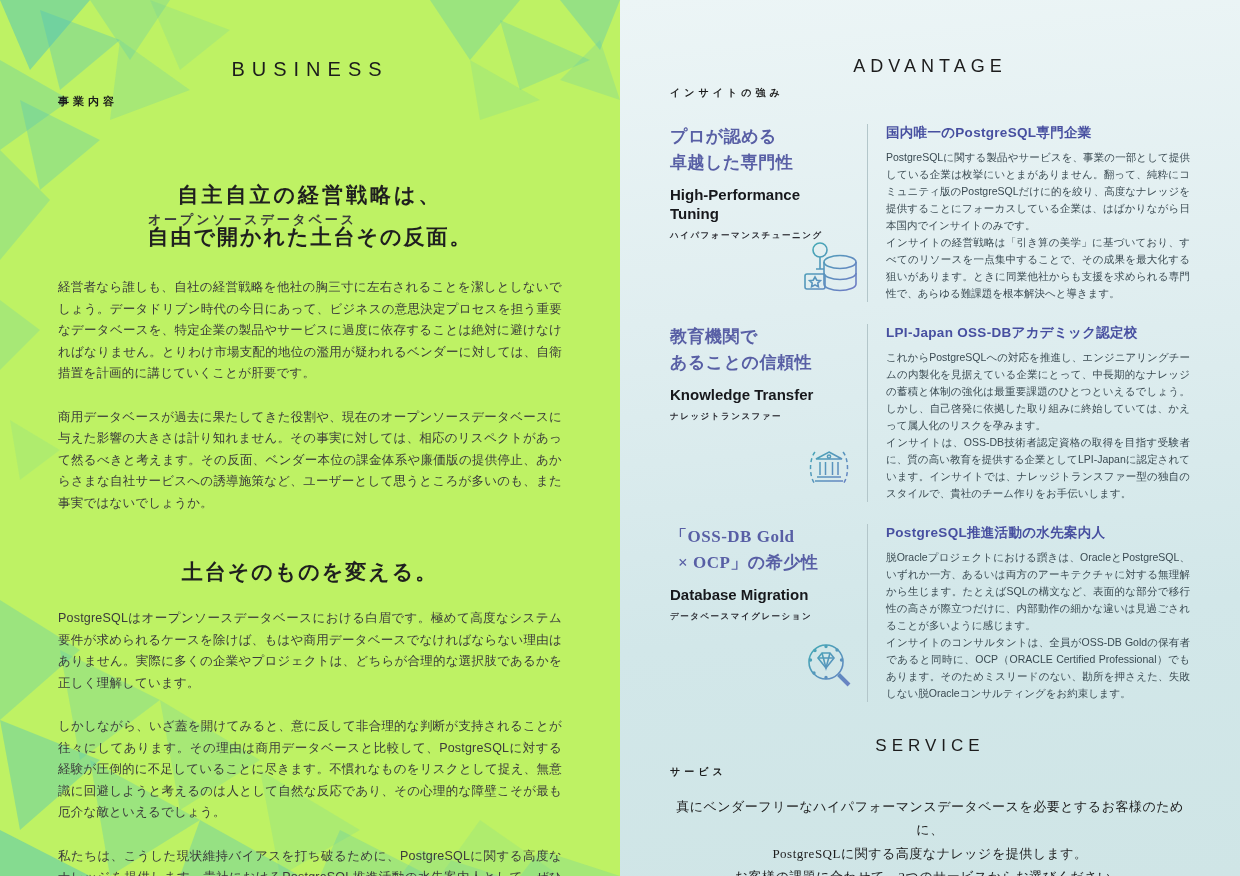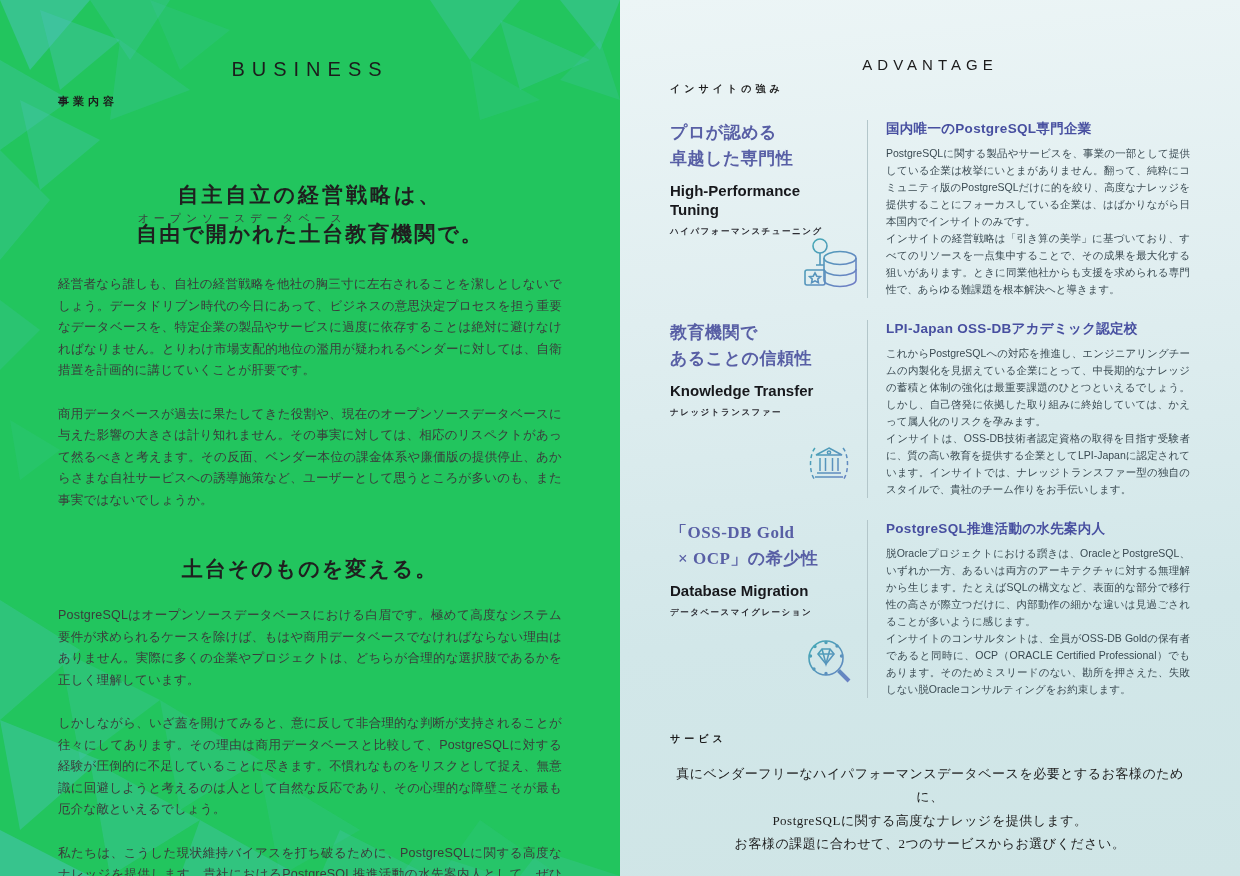--- a/index.html
+++ b/index.html
@@ -1,33 +1,33 @@
 <!DOCTYPE html>
 <html><head>
 <meta charset="utf-8">
 <style>
   * { margin:0; padding:0; box-sizing:border-box; }
   html,body { background:#888; }
   .sheet {
     position:relative; width:1240px; height:876px; overflow:hidden;
-    background:#22c55e; font-family:"Liberation Sans", sans-serif;
+    background:#bef264; font-family:"Liberation Sans", sans-serif;
   }
   .deco { position:absolute; inset:0; pointer-events:none; z-index:0; }
   .page { position:relative; z-index:1; width:620px; height:876px; float:left; }
   .page.right {
     background:linear-gradient(175deg, #ecf5f6 0%, #e0eef0 35%, #d2e7e9 70%, #cfe5e6 100%);
   }
   
   .left-inner { padding:58px 58px 0; }
   .sec-en { text-align:center; font-size:20px; letter-spacing:7px; color:#1c1c1c; font-weight:400; }
   .sec-jp { text-align:left; font-size:11px; letter-spacing:4px; font-weight:bold; color:#1c1c1c; margin-top:13px; }
   .main-heading { margin-top:72px; text-align:center; font-family:"Liberation Serif","DejaVu Serif",serif; color:#1f1f1f; font-weight:600; }
   .hl1 { display:block; font-size:21px; letter-spacing:3px; }
   .hl2 { display:block; font-size:21px; letter-spacing:2px; margin-top:4px; }
-  .hl2 rt { font-size:11px; letter-spacing:2px; font-weight:400; color:#3d3d3d; }
+  .hl2 rt { font-size:13px; letter-spacing:2px; font-weight:700; color:#3d3d3d; }
   .body-p { margin-top:22px; font-size:12.5px; line-height:1.72; color:#3b3b3b; text-align:justify; letter-spacing:0.2px; }
   .body-p.first { margin-top:26px; }
   .sub-heading { margin-top:44px; text-align:center; font-family:Liberation Sans, sans-serif; font-size:21px; letter-spacing:2px; color:#1f1f1f; font-weight:600; }
   
   .right-inner { padding:56px 50px 0; }
   .adv-list { margin-top:24px; }
   .adv-row { display:flex; margin-bottom:22px; }
   .adv-left { width:198px; min-height:122px; position:relative; padding-right:32px; border-right:1px solid #b3c6ca; }
   .adv-title { font-family:"Liberation Serif","DejaVu Serif",serif; font-size:17px; line-height:1.5; color:#585fa5; font-weight:600; letter-spacing:0.5px; }
   .adv-en { margin-top:11px; font-size:15px; font-weight:bold; line-height:1.25; color:#17181c; }
@@ -81,37 +81,37 @@
     </g>
   </svg>
 
   <div class="page left">
     <div class="left-inner">
       <div class="sec-en">BUSINESS</div>
       <div class="sec-jp">事業内容</div>
 
       <h1 class="main-heading">
         <span class="hl1">自主自立の経営戦略は、</span>
-        <span class="hl2"><ruby><span>自由で開かれた土台</span><rt>オープンソースデータベース</rt></ruby><span>教育機関で。</span></span>
+        <span class="hl2"><ruby><span>自由で開かれた土台</span><rt>オープンソースデータベース</rt></ruby><span>その反面。</span></span>
       </h1>
 
       <p class="body-p first">経営者なら誰しも、自社の経営戦略を他社の胸三寸に左右されることを潔しとしないでしょう。データドリブン時代の今日にあって、ビジネスの意思決定プロセスを担う重要なデータベースを、特定企業の製品やサービスに過度に依存することは絶対に避けなければなりません。とりわけ市場支配的地位の濫用が疑われるベンダーに対しては、自衛措置を計画的に講じていくことが肝要です。</p>
       <p class="body-p">商用データベースが過去に果たしてきた役割や、現在のオープンソースデータベースに与えた影響の大きさは計り知れません。その事実に対しては、相応のリスペクトがあって然るべきと考えます。その反面、ベンダー本位の課金体系や廉価版の提供停止、あからさまな自社サービスへの誘導施策など、ユーザーとして思うところが多いのも、また事実ではないでしょうか。</p>
 
       <h2 class="sub-heading">土台そのものを変える。</h2>
 
       <p class="body-p">PostgreSQLはオープンソースデータベースにおける白眉です。極めて高度なシステム要件が求められるケースを除けば、もはや商用データベースでなければならない理由はありません。実際に多くの企業やプロジェクトは、どちらが合理的な選択肢であるかを正しく理解しています。</p>
       <p class="body-p">しかしながら、いざ蓋を開けてみると、意に反して非合理的な判断が支持されることが往々にしてあります。その理由は商用データベースと比較して、PostgreSQLに対する経験が圧倒的に不足していることに尽きます。不慣れなものをリスクとして捉え、無意識に回避しようと考えるのは人として自然な反応であり、その心理的な障壁こそが最も厄介な敵といえるでしょう。</p>
       <p class="body-p">私たちは、こうした現状維持バイアスを打ち破るために、PostgreSQLに関する高度なナレッジを提供します。貴社におけるPostgreSQL推進活動の水先案内人として、ぜひお役立てください。一社でも多くの日本企業が自主自立の経営戦略に立ち戻る、その一助となれるよう最善を尽くします。</p>
     </div>
   </div>
 
   <div class="page right">
     <div class="right-inner">
-      <div class="sec-en" style="font-size:15px; letter-spacing:5px;text-align:center;">ADVANTAGE</div>
+      <div class="sec-en" style="font-size:18px; letter-spacing:5px;text-align:center;">ADVANTAGE</div>
       <div class="sec-jp" style="font-size:10px; margin-top:9px;">インサイトの強み</div>
 
       <div class="adv-list">
 
         <div class="adv-row">
           <div class="adv-left">
             <div class="adv-title">
               <span>プロが認める</span><br>
               <span>卓越した専門性</span>
             </div>
@@ -219,20 +219,21 @@
           </div>
           <div class="adv-right">
             <div class="adv-heading">PostgreSQL推進活動の水先案内人</div>
             <p class="adv-body">脱Oracleプロジェクトにおける躓きは、OracleとPostgreSQL、いずれか一方、あるいは両方のアーキテクチャに対する無理解から生じます。たとえばSQLの構文など、表面的な部分で移行性の高さが際立つだけに、内部動作の細かな違いは見過ごされることが多いように感じます。</p>
             <p class="adv-body">インサイトのコンサルタントは、全員がOSS-DB Goldの保有者であると同時に、OCP（ORACLE Certified Professional）でもあります。そのためミスリードのない、勘所を押さえた、失敗しない脱Oracleコンサルティングをお約束します。</p>
           </div>
         </div>
       </div>
 
       <div class="svc-header">
+        <div class="sec-en" style="font-size:17px; letter-spacing:5px;">SERVICE</div>
         <div class="sec-jp" style="font-size:10px; margin-top:9px;">サービス</div>
       </div>
       <div class="svc-intro">
         <span>真にベンダーフリーなハイパフォーマンスデータベースを必要とするお客様のために、</span><br>
         <span>PostgreSQLに関する高度なナレッジを提供します。</span><br>
         <span>お客様の課題に合わせて、2つのサービスからお選びください。</span>
       </div>
 
     </div>
   </div>

